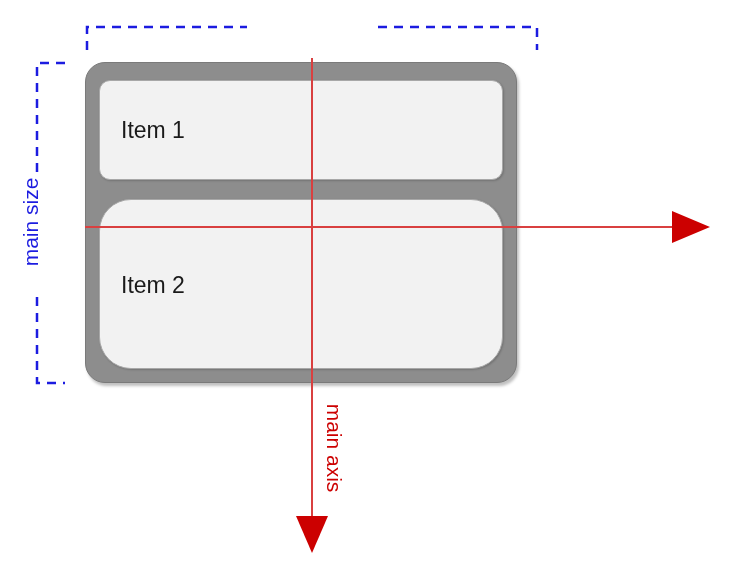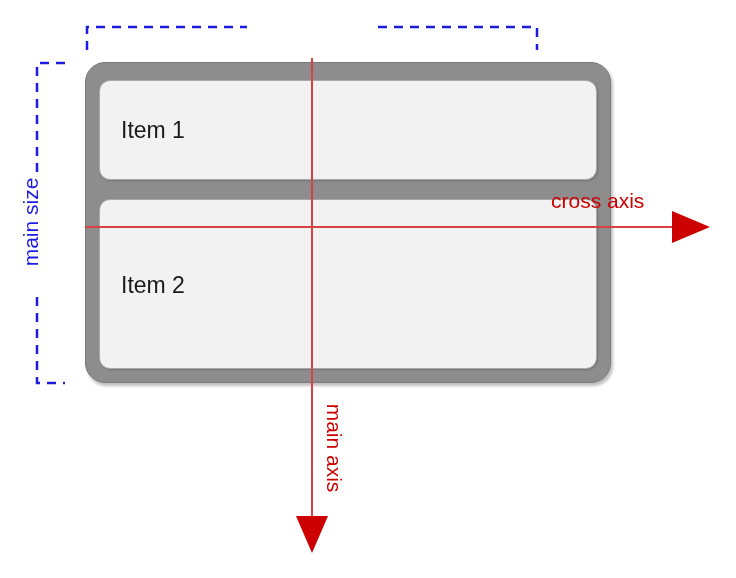--- a/index.html
+++ b/index.html
@@ -23,21 +23,21 @@
     top: 0;
     width: 736px;
     height: 578px;
   }
 
   
   .flex-container {
     position: absolute;
     left: 85px;
     top: 62px;
-    width: 526px;
+    width: 432px;
     height: 321px;
     box-sizing: border-box;
     background: #8d8d8d;
     border-radius: 20px;
     border: 1px solid #7a7a7a;
     box-shadow: 2px 3px 3px rgba(0,0,0,0.25);
     padding: 17px 13px 13px 13px;
     display: flex;
     flex-direction: column;
     gap: 19px;
@@ -45,21 +45,21 @@
   .flex-item {
     box-sizing: border-box;
     background: #f2f2f2;
     border: 1px solid #a8a8a8;
     border-radius: 11px;
     box-shadow: 1px 1px 2px rgba(0,0,0,0.18);
     display: flex;
     align-items: center;
   }
   .flex-item.item-one { height: 100px; }
-  .flex-item.item-two { flex: 1 1 auto; }
+  .flex-item.item-two { flex: 1 1 auto; border-radius: 32px; }
   .item-label {
     color: #1a1a1a;
     font-size: 23px;
     line-height: 1;
     padding-left: 21px;
     white-space: nowrap;
   }
   .item-two .item-label { padding-top: 2px; }
 
   
@@ -120,17 +120,16 @@
 
     <g>
       <line x1="312" y1="58" x2="312" y2="520" stroke="#d94040" stroke-width="2"></line>
       <polygon points="296,516 328,516 312,553" fill="#cc0000"></polygon>
     </g>
   </svg>
 
 
   <div class="lbl lbl-blue" id="main-size-label">main size</div>
 
-  <div class="lbl lbl-red" id="cross-axis-label">cross axis</div>
 
   <div class="lbl lbl-red" id="main-axis-label">main axis</div>
 
 </div>
 
 </body></html>

